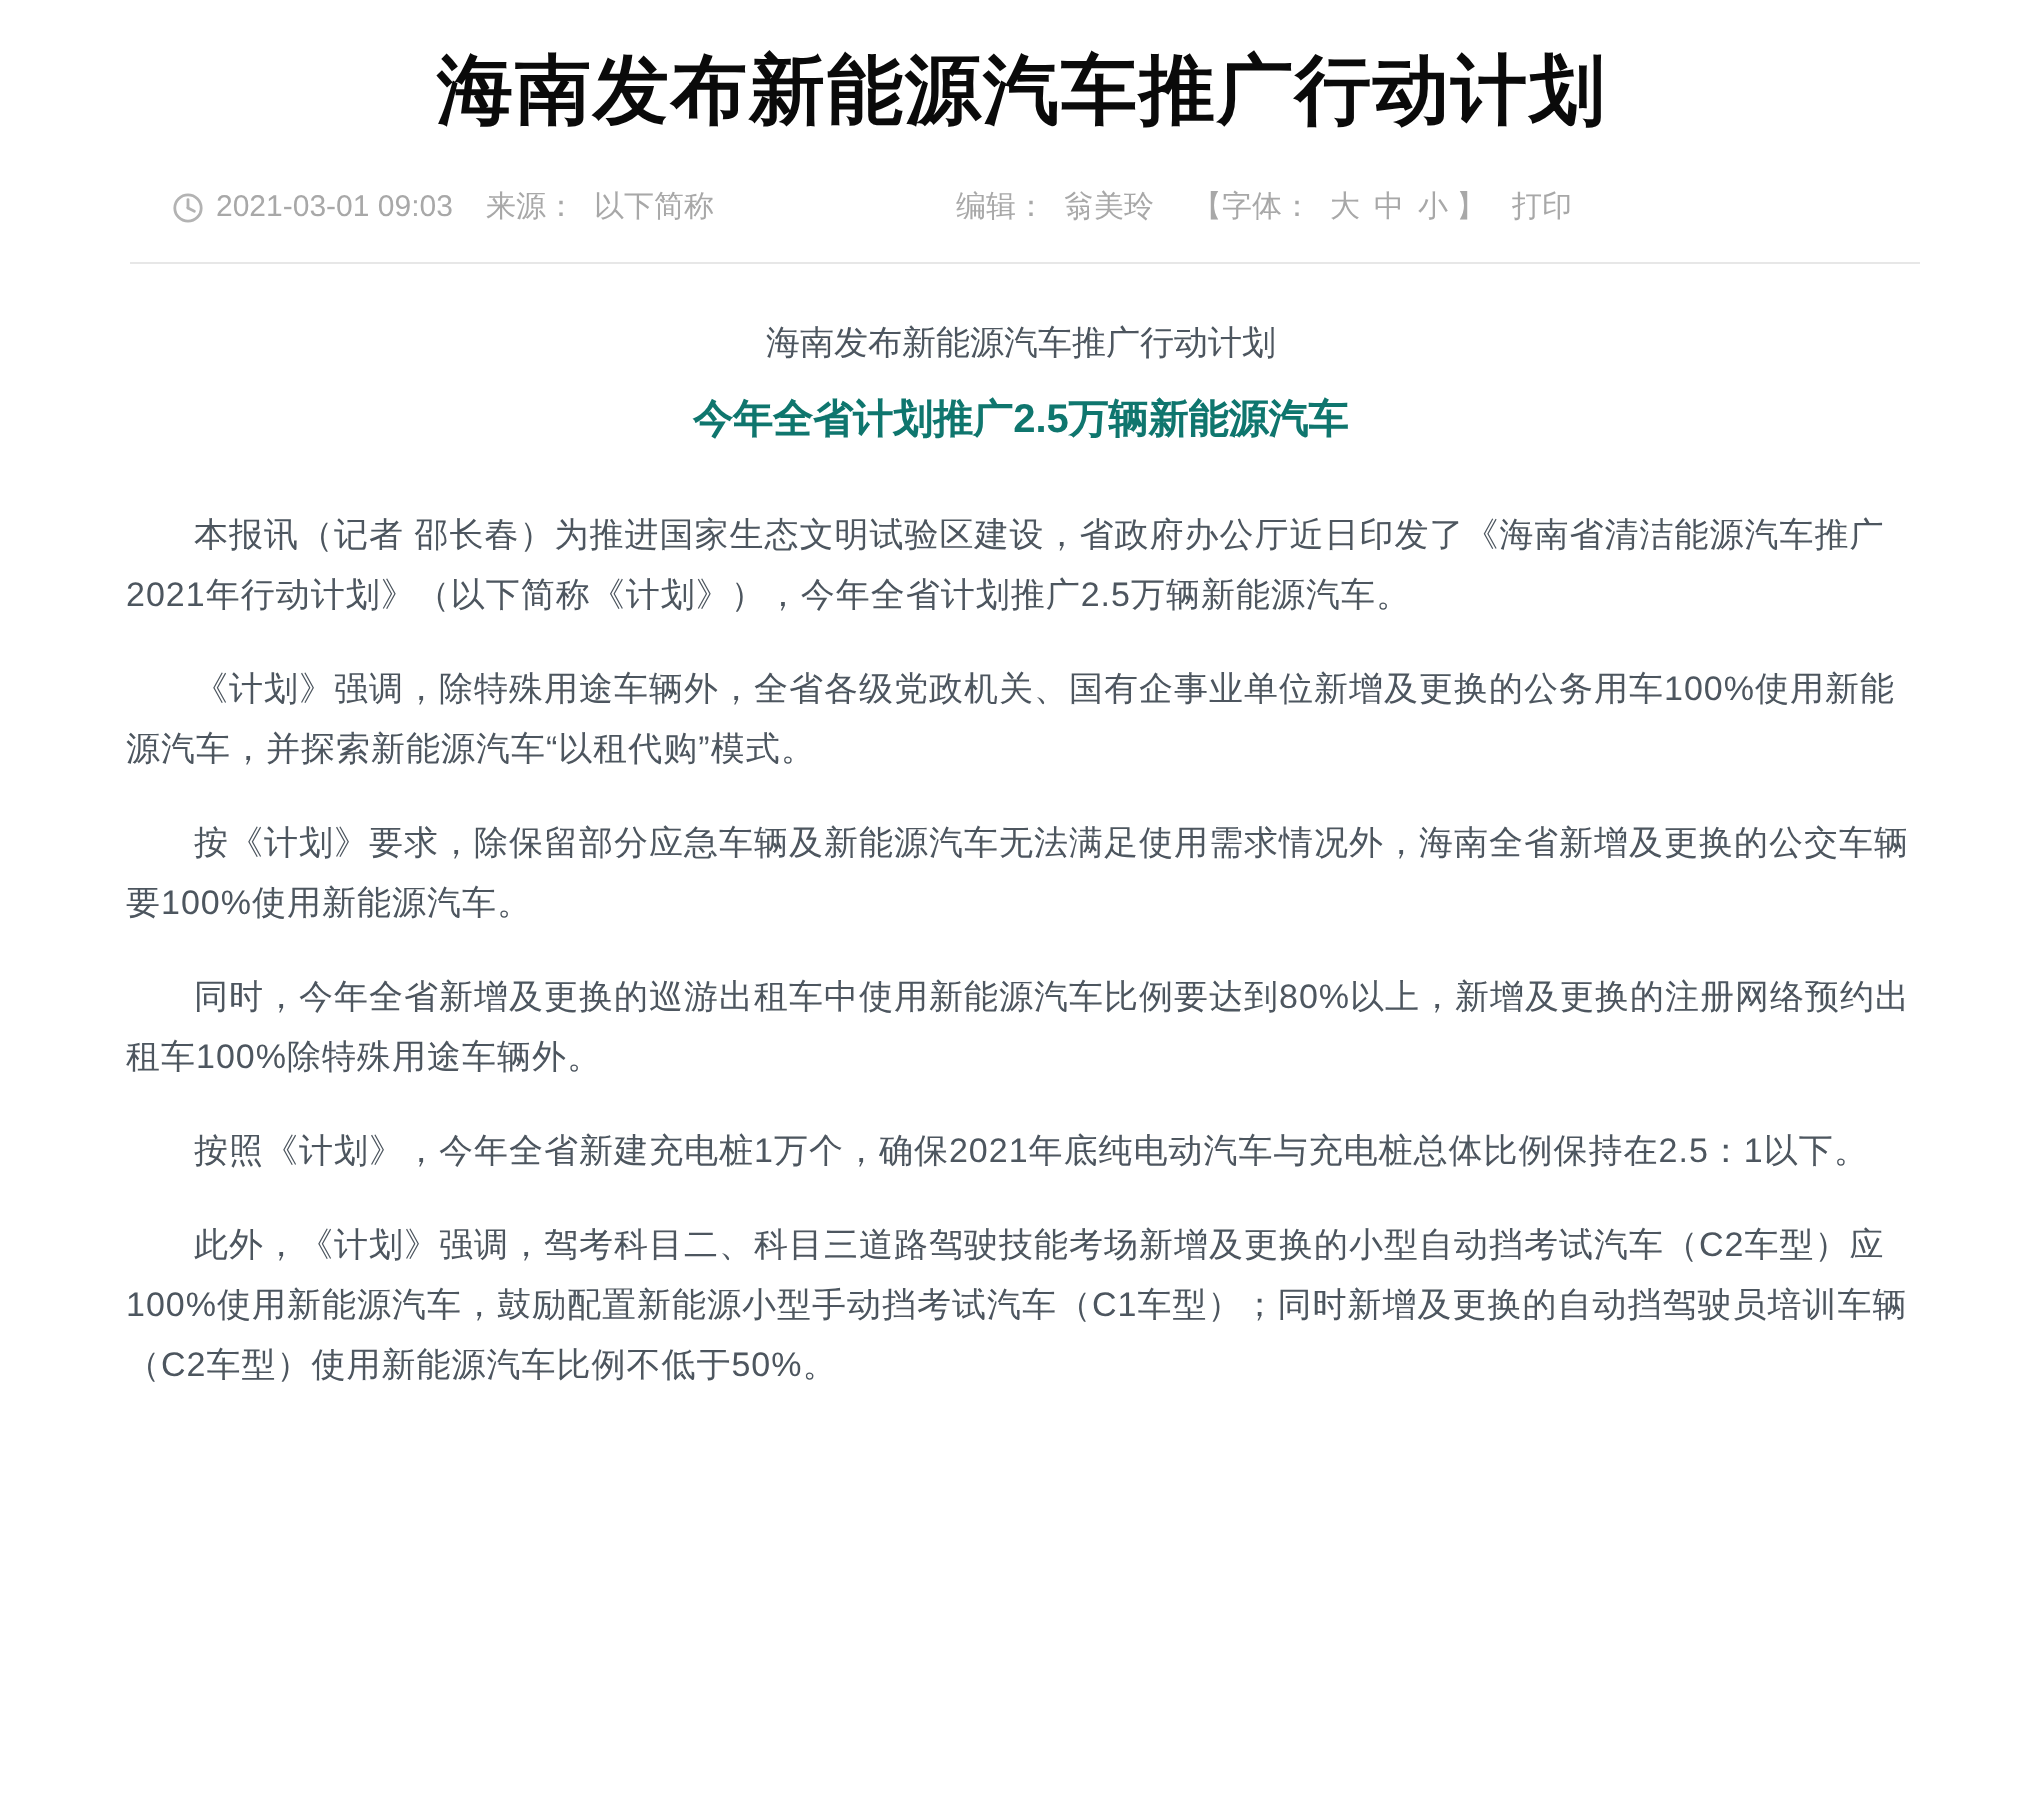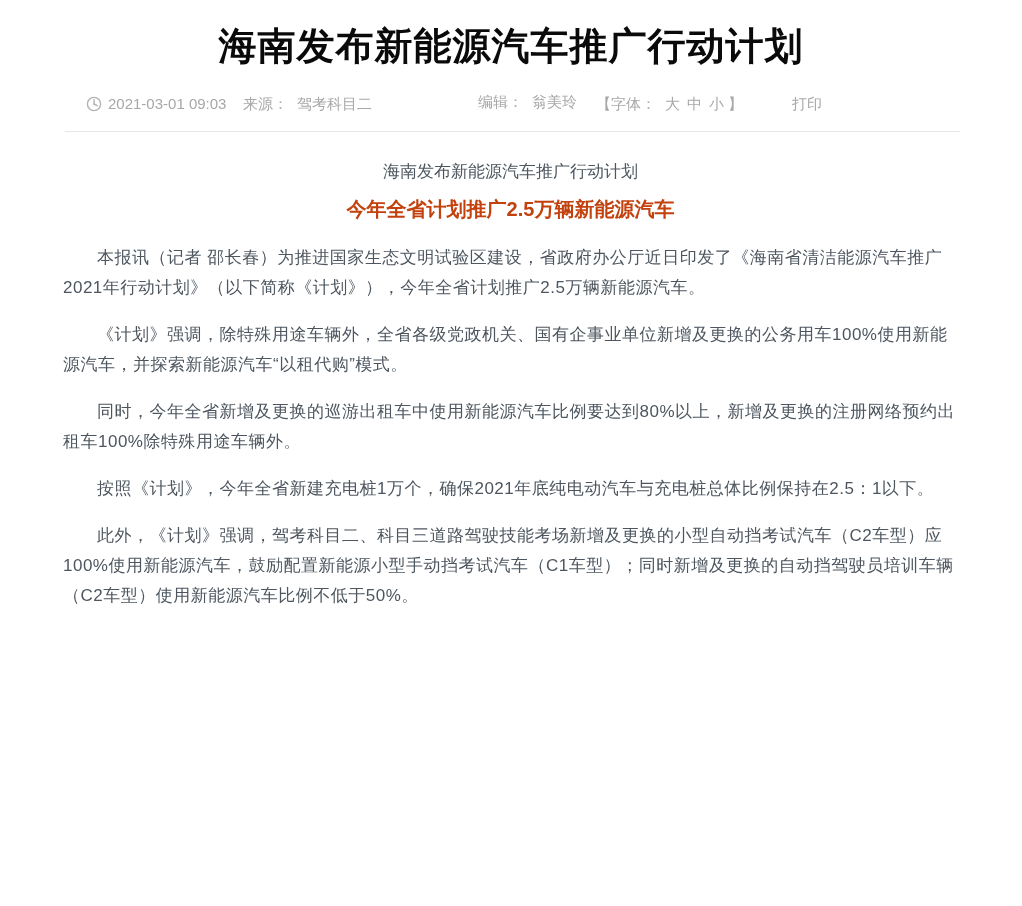--- a/index.html
+++ b/index.html
@@ -30,23 +30,23 @@
     height: 24px;
     margin-top: 23px;
     font-size: 15px;
     color: #a8a8a8;
   }
   .meta-item { position: absolute; top: 0; white-space: nowrap; line-height: 20px; }
   .meta-clock   { left: 86px; top: 2px; width: 16px; height: 16px; }
   .meta-clock svg { display: block; }
   .meta-time    { left: 108px; }
   .meta-source  { left: 243px; }
-  .meta-editor  { left: 478px; font-family: Liberation Mono, monospace; }
+  .meta-editor  { left: 478px; }
   .meta-fontsize{ left: 596px; }
-  .meta-print   { left: 792px; cursor: pointer; }
+  .meta-print   { left: 756px; cursor: pointer; }
   .meta-source .value, .meta-editor .value { margin-left: 9px; }
   .font-option { margin-left: 7px; cursor: pointer; }
   .font-option.first { margin-left: 9px; }
   .font-bracket-close { margin-left: 4px; }
 
   
   .divider {
     margin: 13px 62px 0 65px;
     border-bottom: 1px solid #e7e7e7;
     height: 0;
@@ -59,30 +59,30 @@
     font-size: 17px;
     font-weight: 400;
     margin: 28px 0 0;
     color: #4d565f;
   }
   .article-subtitle-bold {
     text-align: center;
     font-size: 20px;
     font-weight: 700;
     margin: 13px 0 0;
-    color: #c2410c;
+    color: #0f766e;
   }
   .article p {
     font-size: 17px;
     line-height: 30px;
     text-indent: 2em;
     margin: 17px 0;
     letter-spacing: 0.5px;
   }
-  .article p.first { margin-top: 20px; }
+  .article p.first { margin-top: 30px; }
 </style>
 </head>
 <body>
 
 <div class="page">
 
   <h1 class="page-title">海南发布新能源汽车推广行动计划</h1>
 
   <div class="meta-bar">
 
@@ -90,21 +90,21 @@
       <svg width="16" height="16" viewBox="0 0 16 16">
         <circle cx="8" cy="8" r="6.6" fill="none" stroke="#b3b3b3" stroke-width="1.4"></circle>
         <line x1="8" y1="8" x2="8" y2="3.8" stroke="#b3b3b3" stroke-width="1.4" stroke-linecap="round"></line>
         <line x1="8" y1="8" x2="11.2" y2="9.6" stroke="#b3b3b3" stroke-width="1.4" stroke-linecap="round"></line>
       </svg>
     </span>
 
     <span class="meta-item meta-time">2021-03-01 09:03</span>
 
     <span class="meta-item meta-source">
-      <span>来源：</span><span class="value">驾考科目二</span>
+      <span>来源：</span><span class="value">以下简称</span>
     </span>
 
     <span class="meta-item meta-editor">
       <span>编辑：</span><span class="value">翁美玲</span>
     </span>
 
     <span class="meta-item meta-fontsize">
       <span>【字体：</span><span class="font-option first">大</span><span class="font-option">中</span><span class="font-option">小</span><span class="font-bracket-close">】</span>
     </span>
 
@@ -114,18 +114,19 @@
   <div class="divider"></div>
 
   <div class="article">
 
     <div class="article-subtitle">海南发布新能源汽车推广行动计划</div>
 
     <div class="article-subtitle-bold">今年全省计划推广2.5万辆新能源汽车</div>
 
     <p class="first">本报讯（记者 邵长春）为推进国家生态文明试验区建设，省政府办公厅近日印发了《海南省清洁能源汽车推广2021年行动计划》（以下简称《计划》），今年全省计划推广2.5万辆新能源汽车。</p>
     <p>《计划》强调，除特殊用途车辆外，全省各级党政机关、国有企事业单位新增及更换的公务用车100%使用新能源汽车，并探索新能源汽车“以租代购”模式。</p>
+    <p>按《计划》要求，除保留部分应急车辆及新能源汽车无法满足使用需求情况外，海南全省新增及更换的公交车辆要100%使用新能源汽车。</p>
     <p>同时，今年全省新增及更换的巡游出租车中使用新能源汽车比例要达到80%以上，新增及更换的注册网络预约出租车100%除特殊用途车辆外。</p>
     <p>按照《计划》，今年全省新建充电桩1万个，确保2021年底纯电动汽车与充电桩总体比例保持在2.5：1以下。</p>
     <p>此外，《计划》强调，驾考科目二、科目三道路驾驶技能考场新增及更换的小型自动挡考试汽车（C2车型）应100%使用新能源汽车，鼓励配置新能源小型手动挡考试汽车（C1车型）；同时新增及更换的自动挡驾驶员培训车辆（C2车型）使用新能源汽车比例不低于50%。</p>
   </div>
 
 </div>
 
 </body></html>

